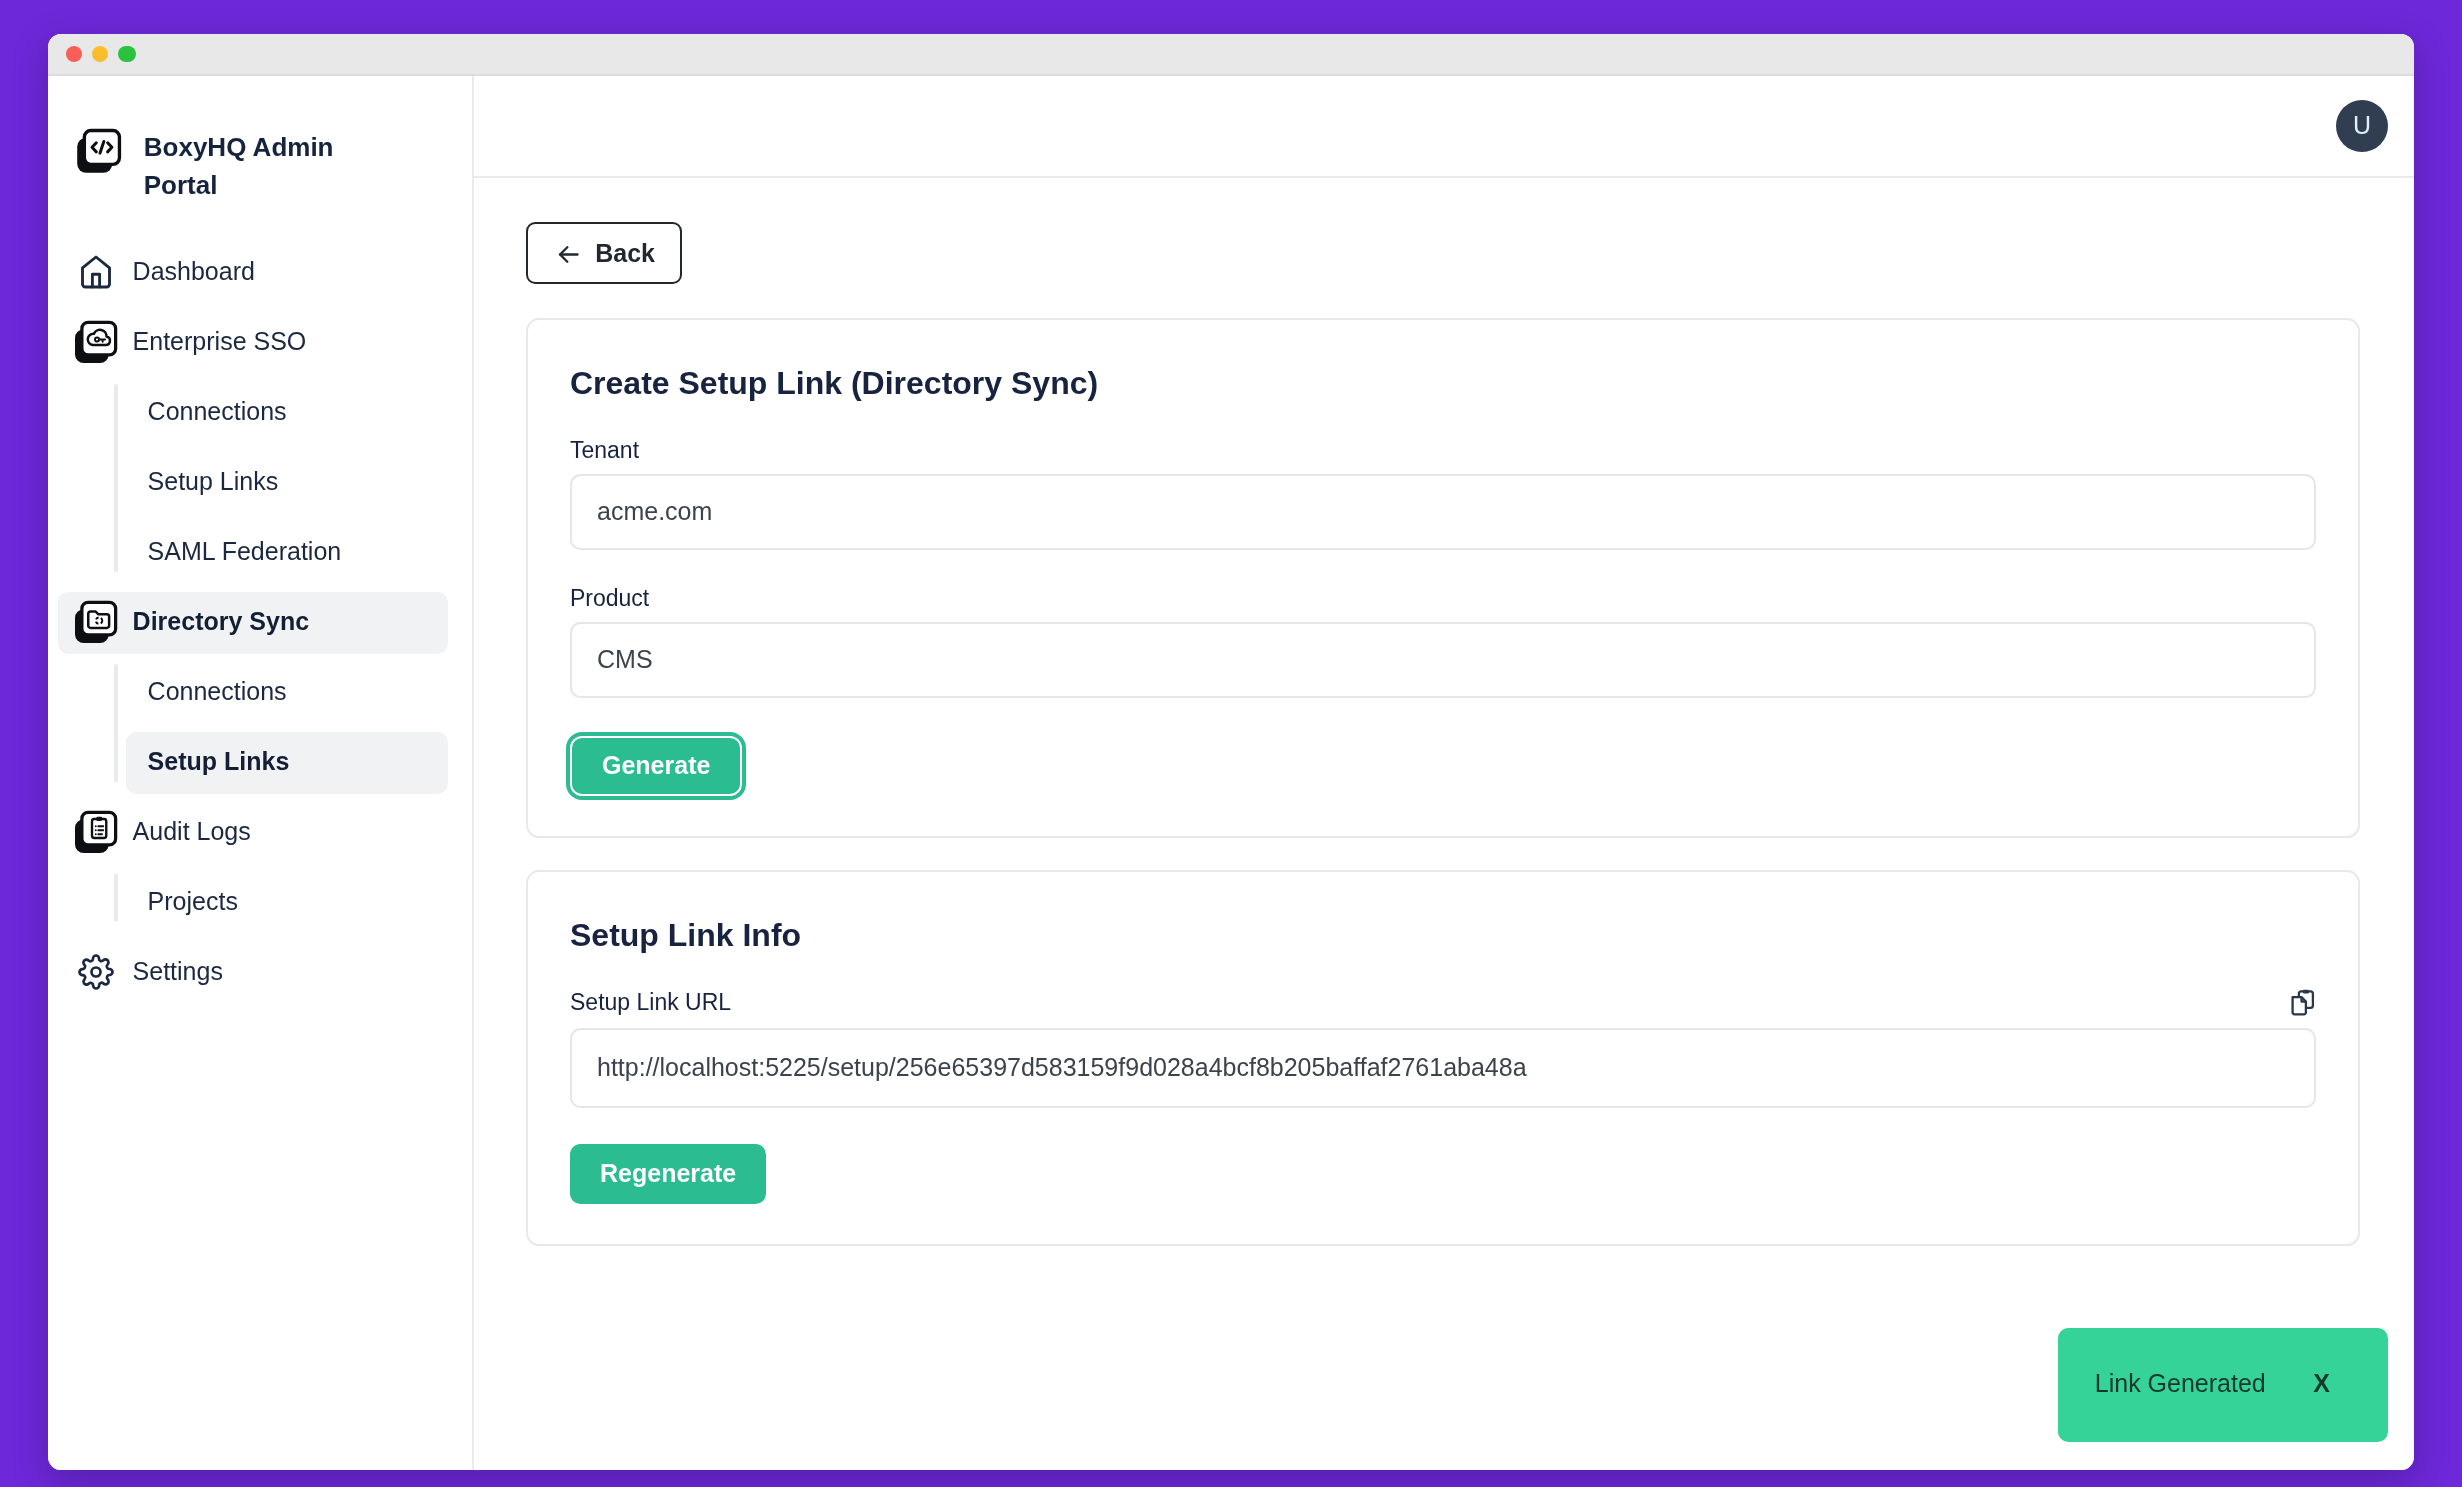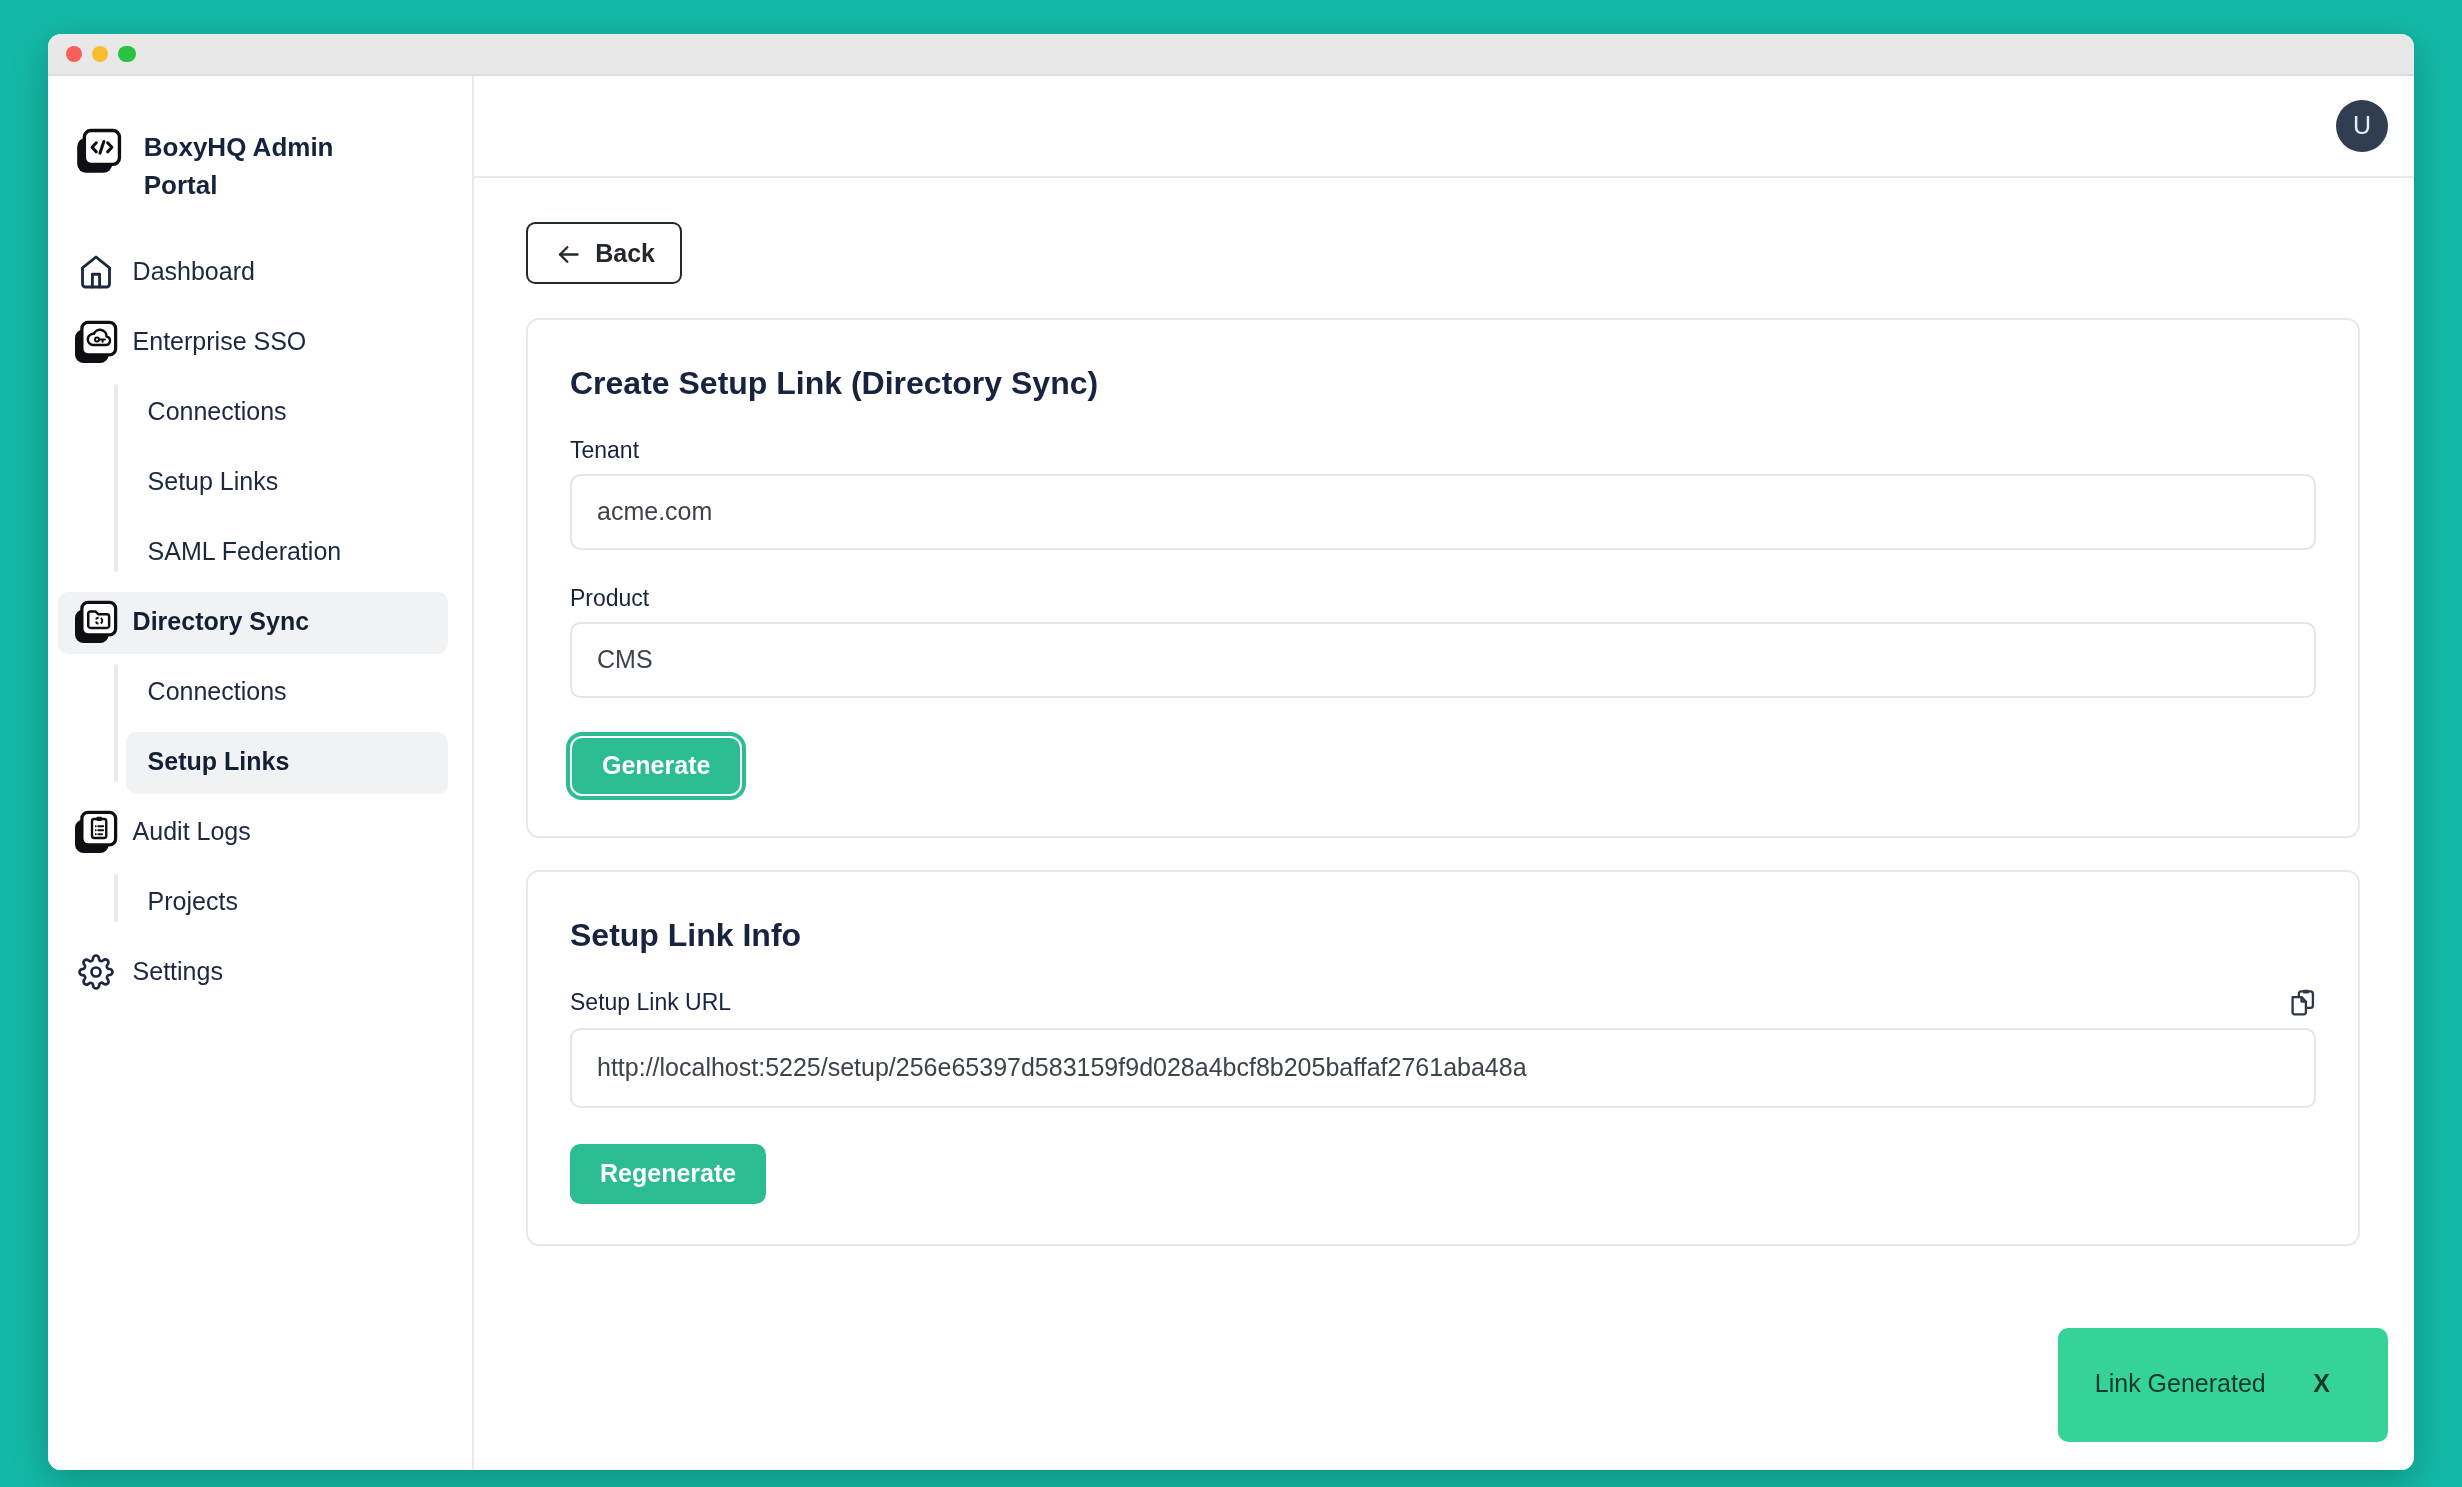--- a/index.html
+++ b/index.html
@@ -1,17 +1,17 @@
 <!DOCTYPE html>
 <html style="font-size:10.5px"><head>
 <meta charset="utf-8">
 <style>
   html,body{margin:0;padding:0;}
   body{font-family:"Liberation Sans",sans-serif;}
-  .stage{width:2462px;height:1488px;background:#14b8a6;overflow:hidden;position:relative;}
+  .stage{width:2462px;height:1488px;background:#6d28d9;overflow:hidden;position:relative;}
   .canvas{width:1231px;height:744px;transform:scale(2);transform-origin:0 0;position:relative;}
 
   
   .window{position:absolute;left:24px;top:17px;width:1183px;height:718px;background:#fff;
           border-radius:6.6px;box-shadow:0 5.3px 18.4px rgba(0,0,0,.22);overflow:hidden;
           display:flex;flex-direction:column;}
   .titlebar{height:20px;background:#e8e8e9;border-bottom:0.7px solid #dcdcde;display:flex;
             align-items:center;padding-left:8.6px;flex:0 0 auto;}
   .dot{width:8.6px;height:8.6px;border-radius:50%;margin-right:4.6px;}
   .dot.red{background:#f95f57;}

